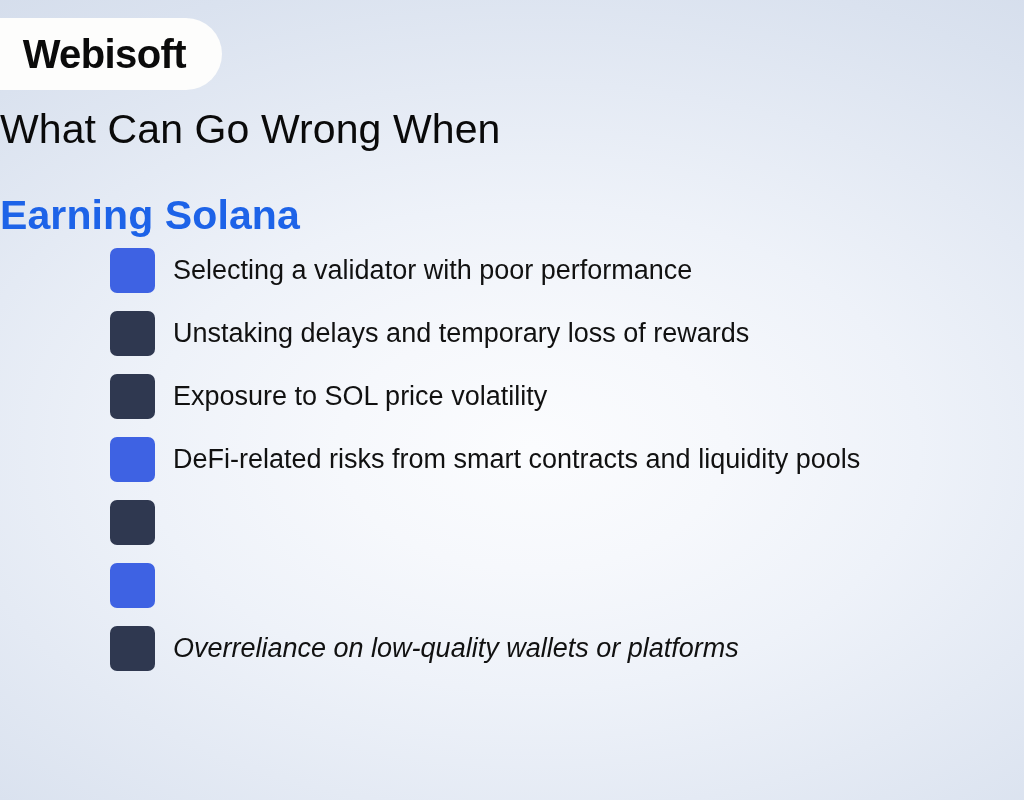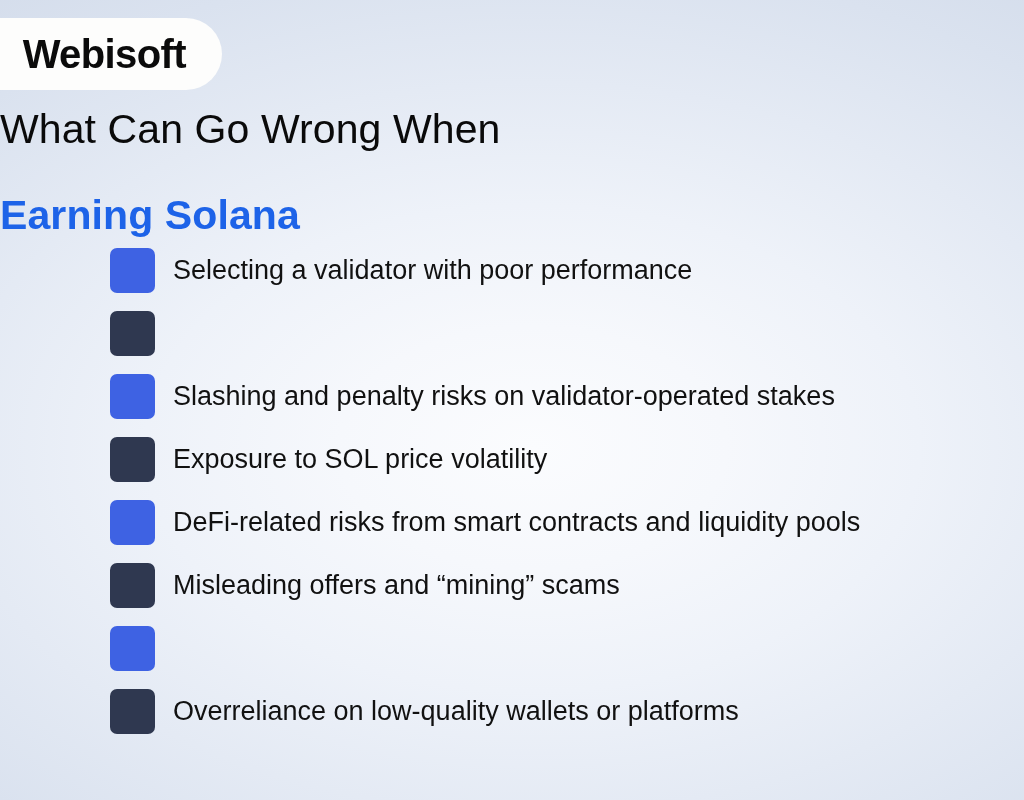--- a/index.html
+++ b/index.html
@@ -85,20 +85,21 @@
     width: 904px;
   }
   .risk-item {
     display: flex;
     align-items: flex-end;
     height: 45px;
     margin-bottom: 18px;
   }
   .risk-item:last-child {
     margin-bottom: 0;
+    font-style: italic;
   }
   .bullet-square {
     flex: 0 0 auto;
     width: 45px;
     height: 45px;
     border-radius: 7px;
   }
   .bullet-square.accent {
     background: #3e62e3;
   }
@@ -130,40 +131,36 @@
 
   <div class="risk-list">
 
     <div class="risk-item">
       <span class="bullet-square accent"></span>
       <span class="risk-label">Selecting a validator with poor performance</span>
     </div>
 
     <div class="risk-item">
       <span class="bullet-square dark"></span>
+      <span class="risk-label">Unstaking delays and temporary loss of rewards</span>
     </div>
 
-    <div class="risk-item">
-      <span class="bullet-square accent"></span>
-      <span class="risk-label">Slashing and penalty risks on validator-operated stakes</span>
-    </div>
 
     <div class="risk-item">
       <span class="bullet-square dark"></span>
       <span class="risk-label">Exposure to SOL price volatility</span>
     </div>
 
     <div class="risk-item">
       <span class="bullet-square accent"></span>
       <span class="risk-label">DeFi-related risks from smart contracts and liquidity pools</span>
     </div>
 
     <div class="risk-item">
       <span class="bullet-square dark"></span>
-      <span class="risk-label">Misleading offers and “mining” scams</span>
     </div>
 
     <div class="risk-item">
       <span class="bullet-square accent"></span>
     </div>
 
     <div class="risk-item">
       <span class="bullet-square dark"></span>
       <span class="risk-label">Overreliance on low-quality wallets or platforms</span>
     </div>

